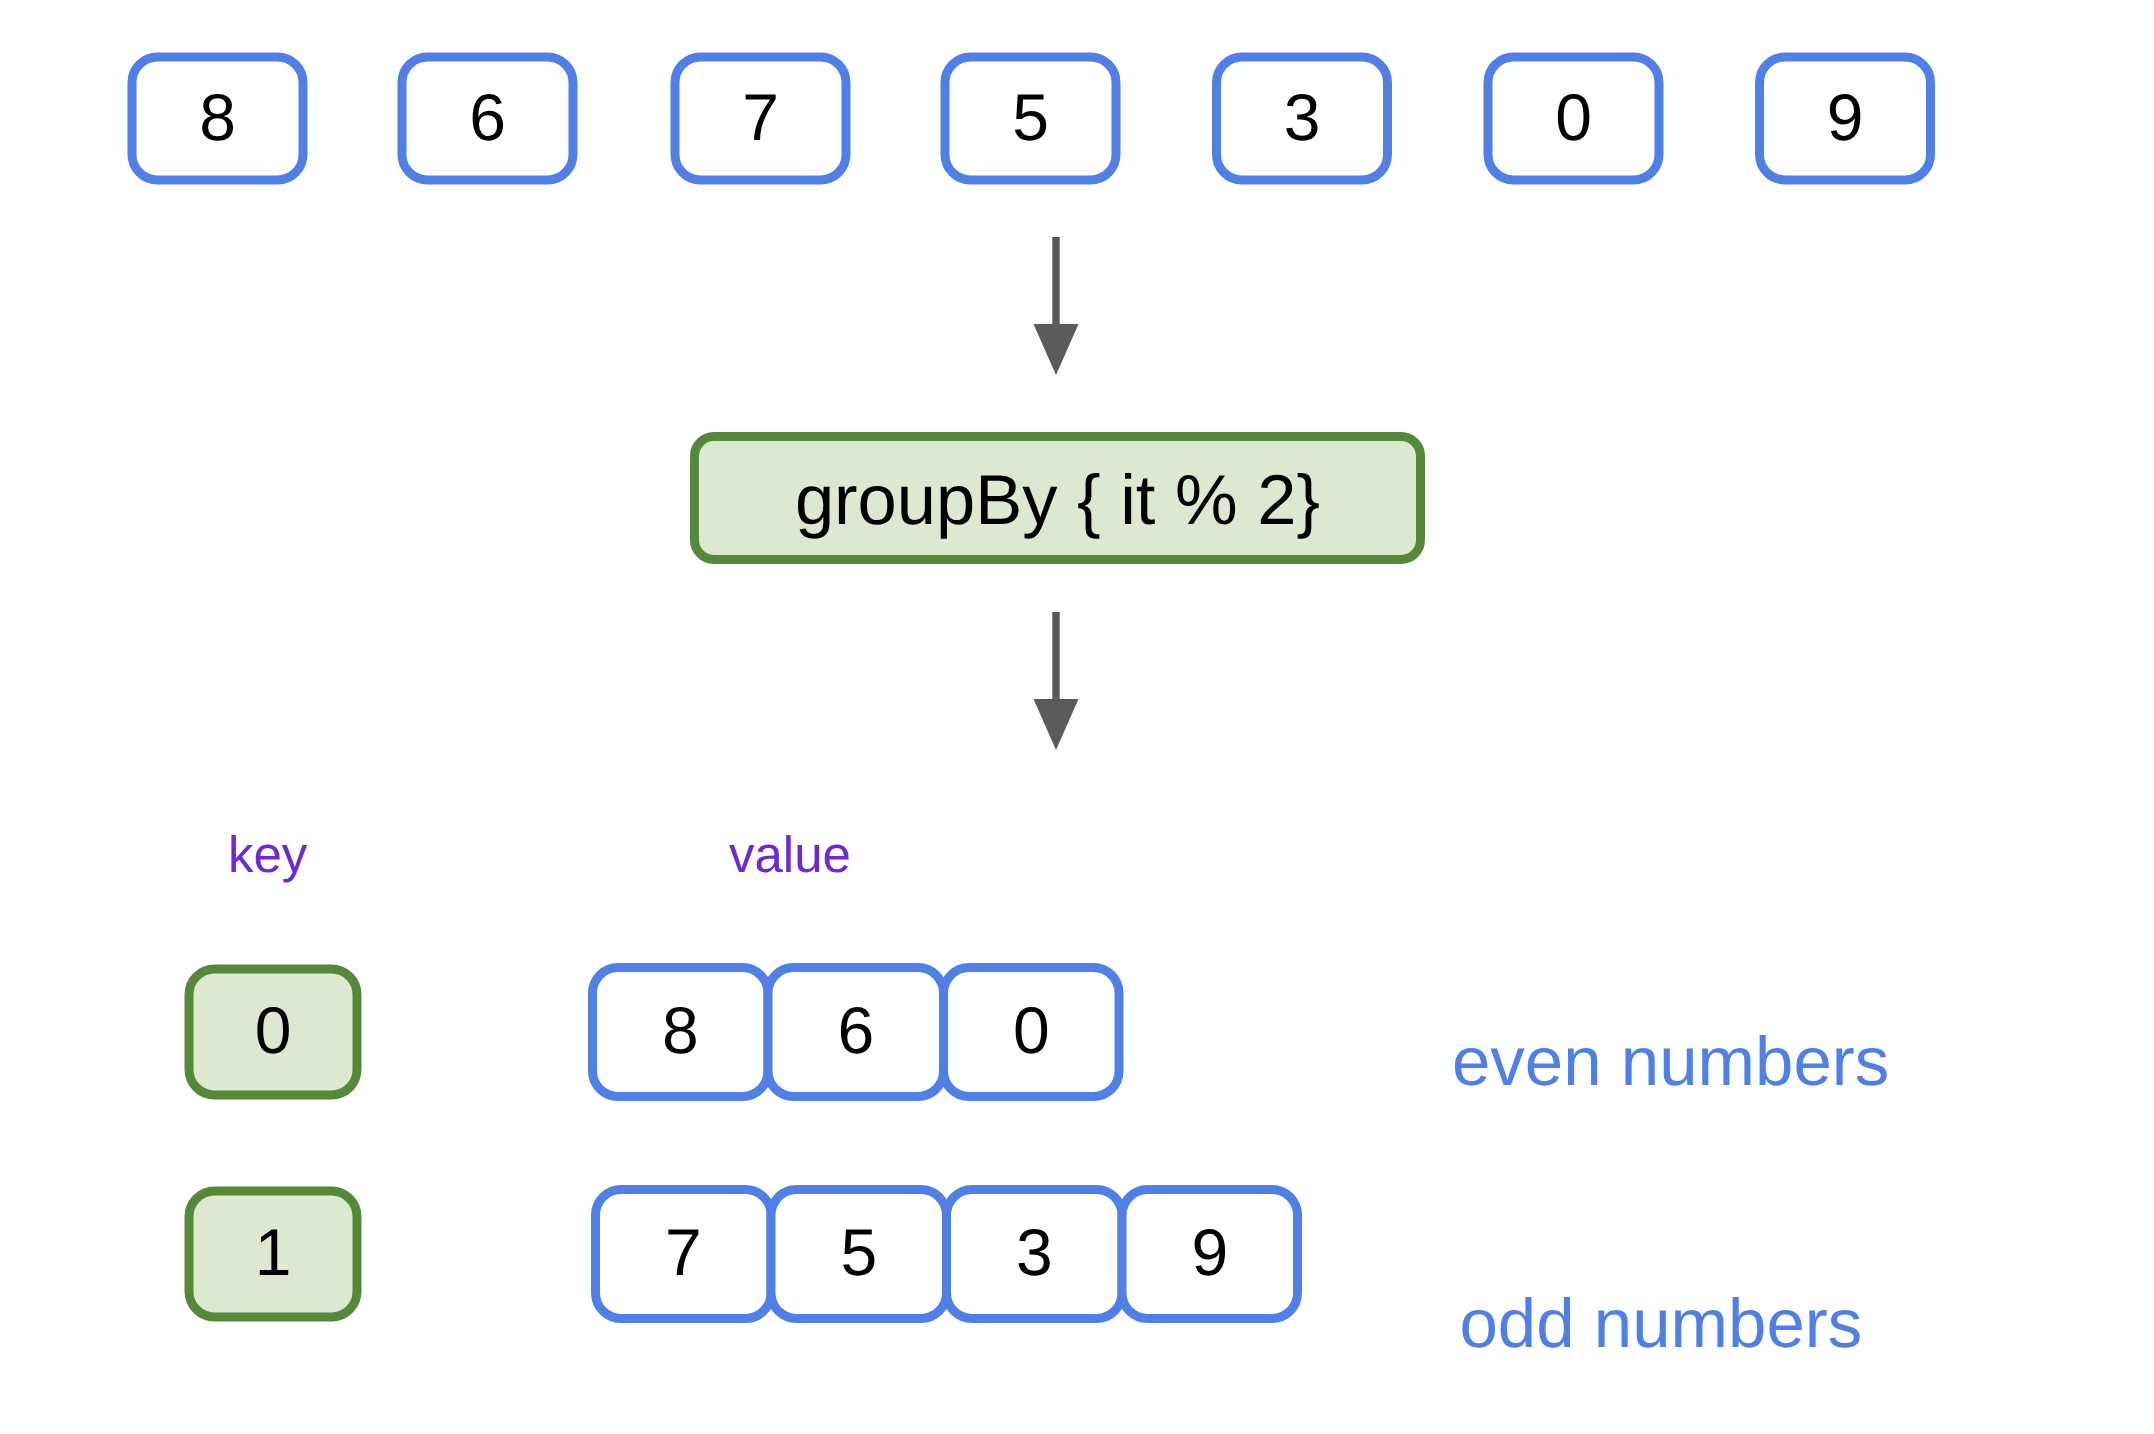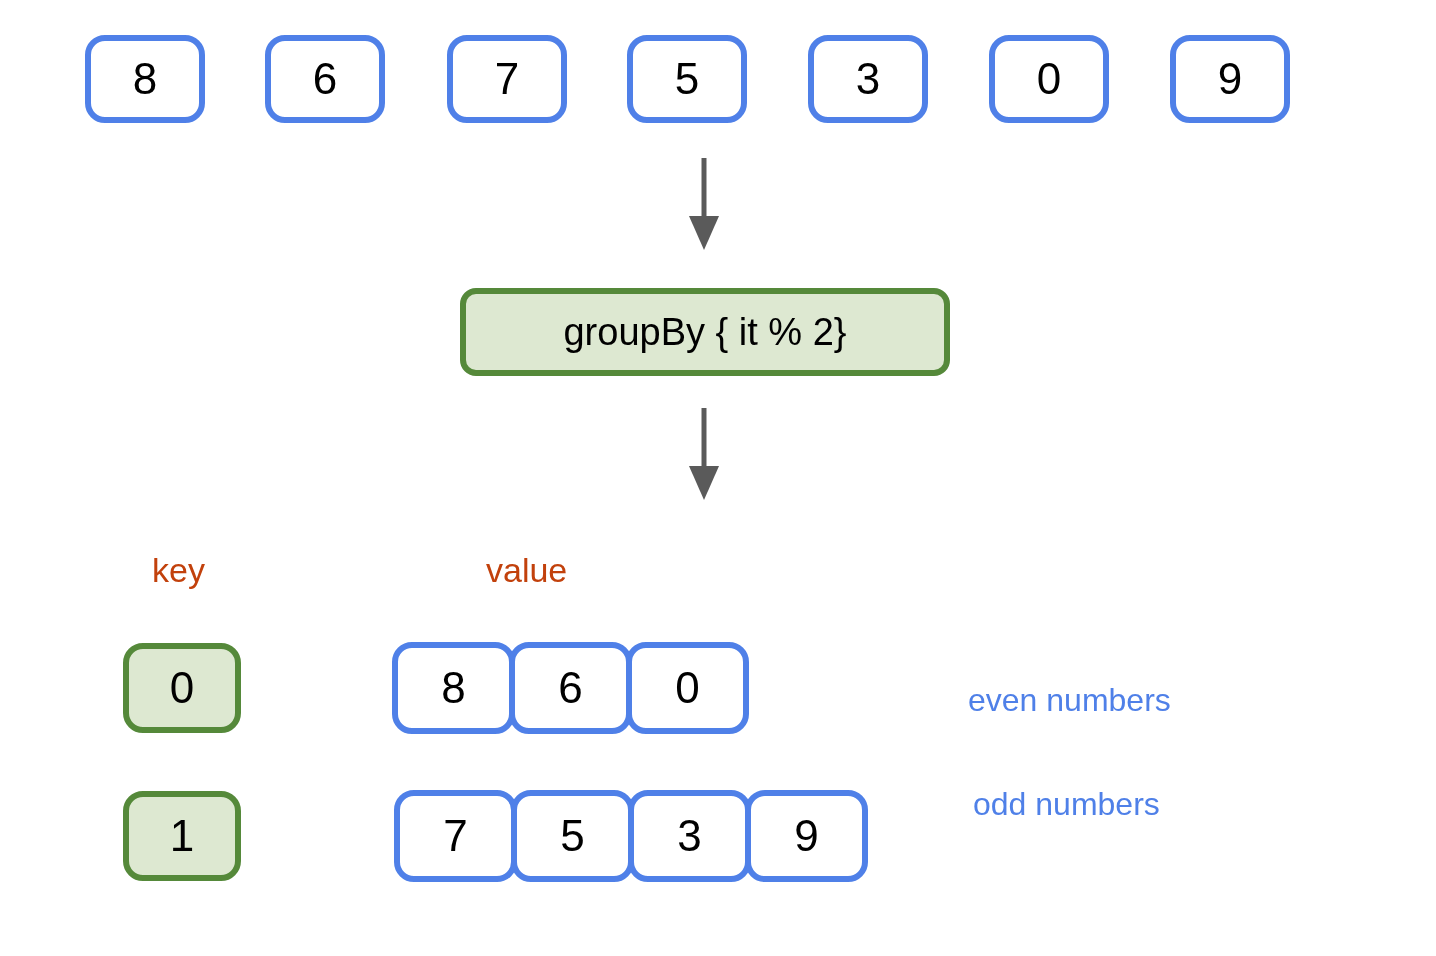--- a/index.html
+++ b/index.html
@@ -90,49 +90,49 @@
     width: 490px;
     height: 88px;
     box-sizing: border-box;
     display: flex;
     align-items: center;
     justify-content: center;
     background: #dde8d1;
     border: 6px solid #55893a;
     border-radius: 16px;
     color: #000000;
-    font-size: 38px;
+    font-size: 47px;
     line-height: 1;
     font-family: "Liberation Sans", sans-serif;
   }
 
   
   .arrow {
     position: absolute;
     left: 684px;
     width: 40px;
     overflow: visible;
   }
   .arrow svg { display: block; }
 
   
   .caption {
     position: absolute;
-    color: #c2410c;
+    color: #6d28d9;
     font-size: 34px;
     line-height: 1;
     font-family: "Liberation Sans", sans-serif;
     white-space: nowrap;
   }
 
   
   .note {
     position: absolute;
     color: #4f80e8;
-    font-size: 32px;
+    font-size: 46px;
     line-height: 1;
     font-family: "Liberation Sans", sans-serif;
     white-space: nowrap;
   }
 </style>
 </head>
 <body>
 
 <div class="stage">
 
@@ -172,16 +172,16 @@
     <div class="value-cell" style="left:626px; top:642px">0</div>
     <div class="note" style="left:968px; top:684px">even numbers</div>
   </div>
 
   <div>
     <div class="key-cell" style="top:791px">1</div>
     <div class="value-cell" style="left:394px; top:790px">7</div>
     <div class="value-cell" style="left:511px; top:790px">5</div>
     <div class="value-cell" style="left:628px; top:790px">3</div>
     <div class="value-cell" style="left:745px; top:790px">9</div>
-    <div class="note" style="left:973px; top:788px">odd numbers</div>
+    <div class="note" style="left:973px; top:859px">odd numbers</div>
   </div>
 
 </div>
 
 </body></html>

